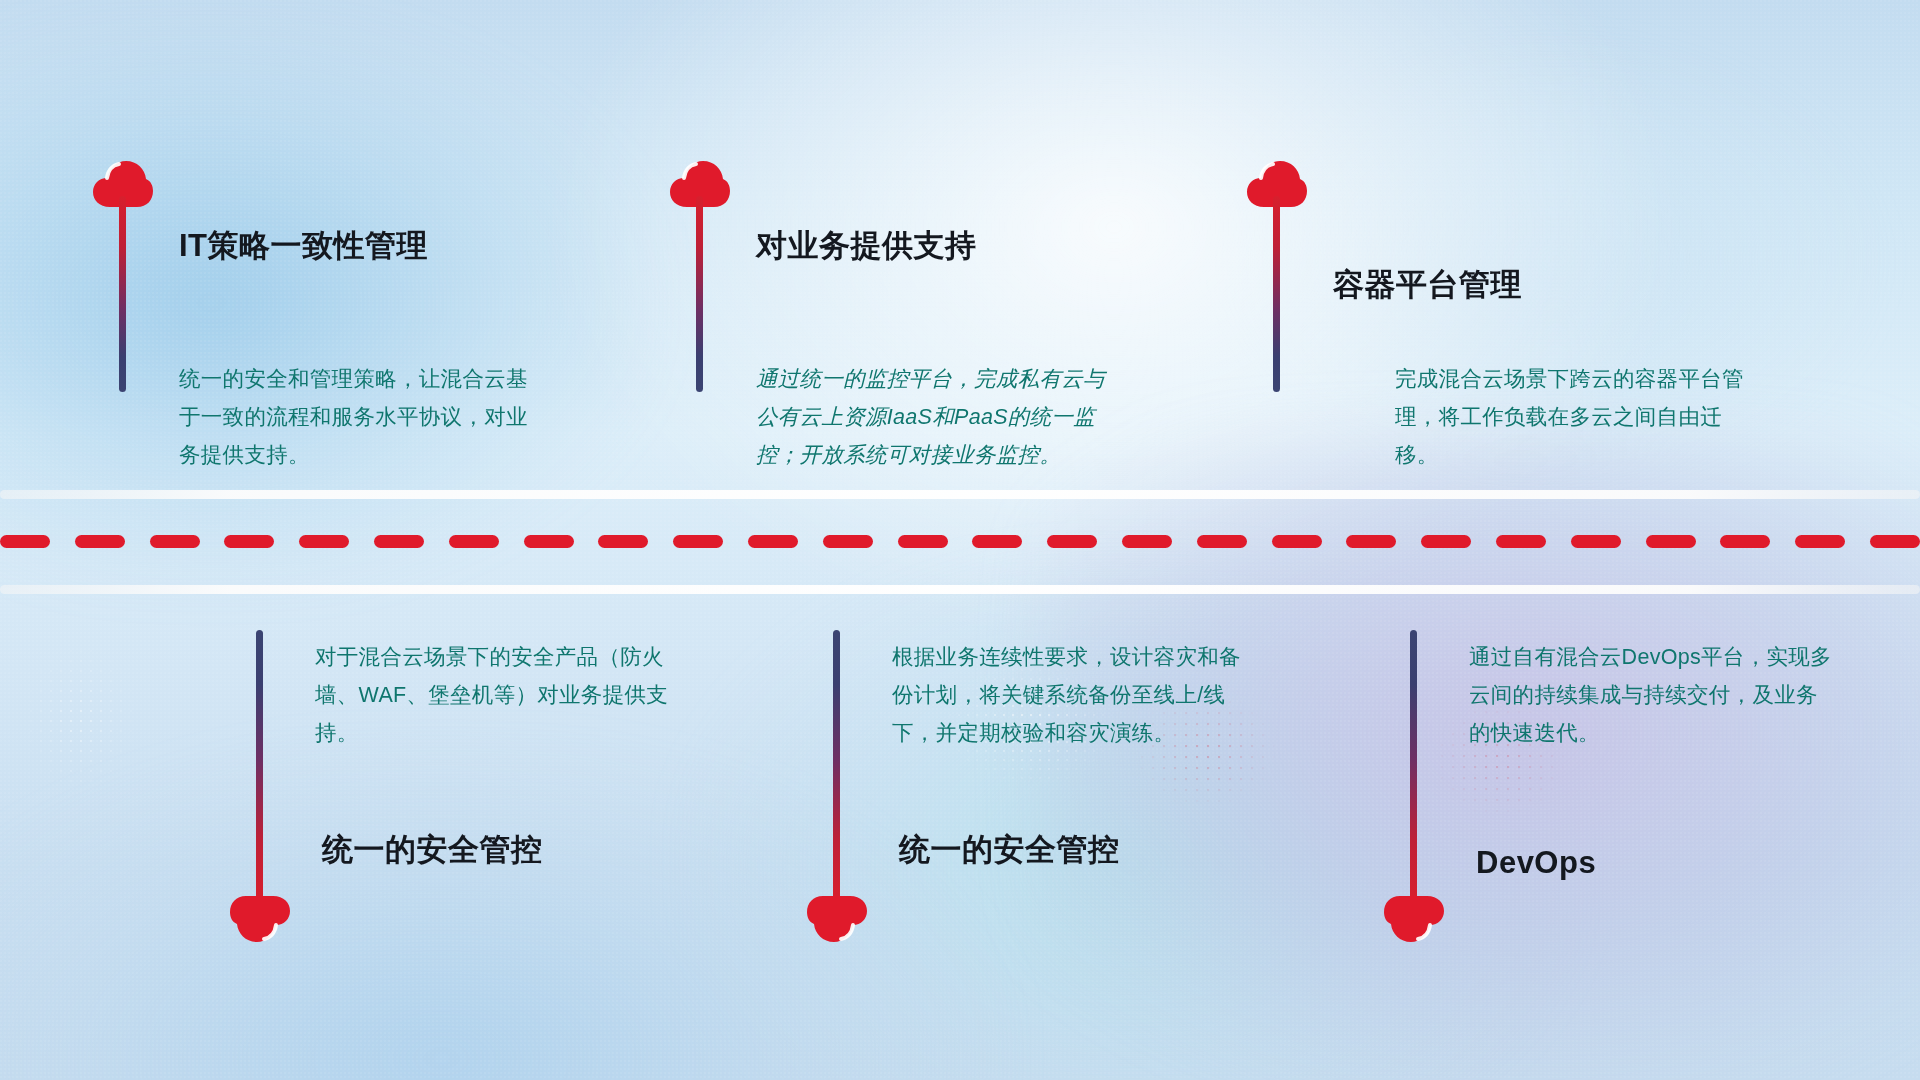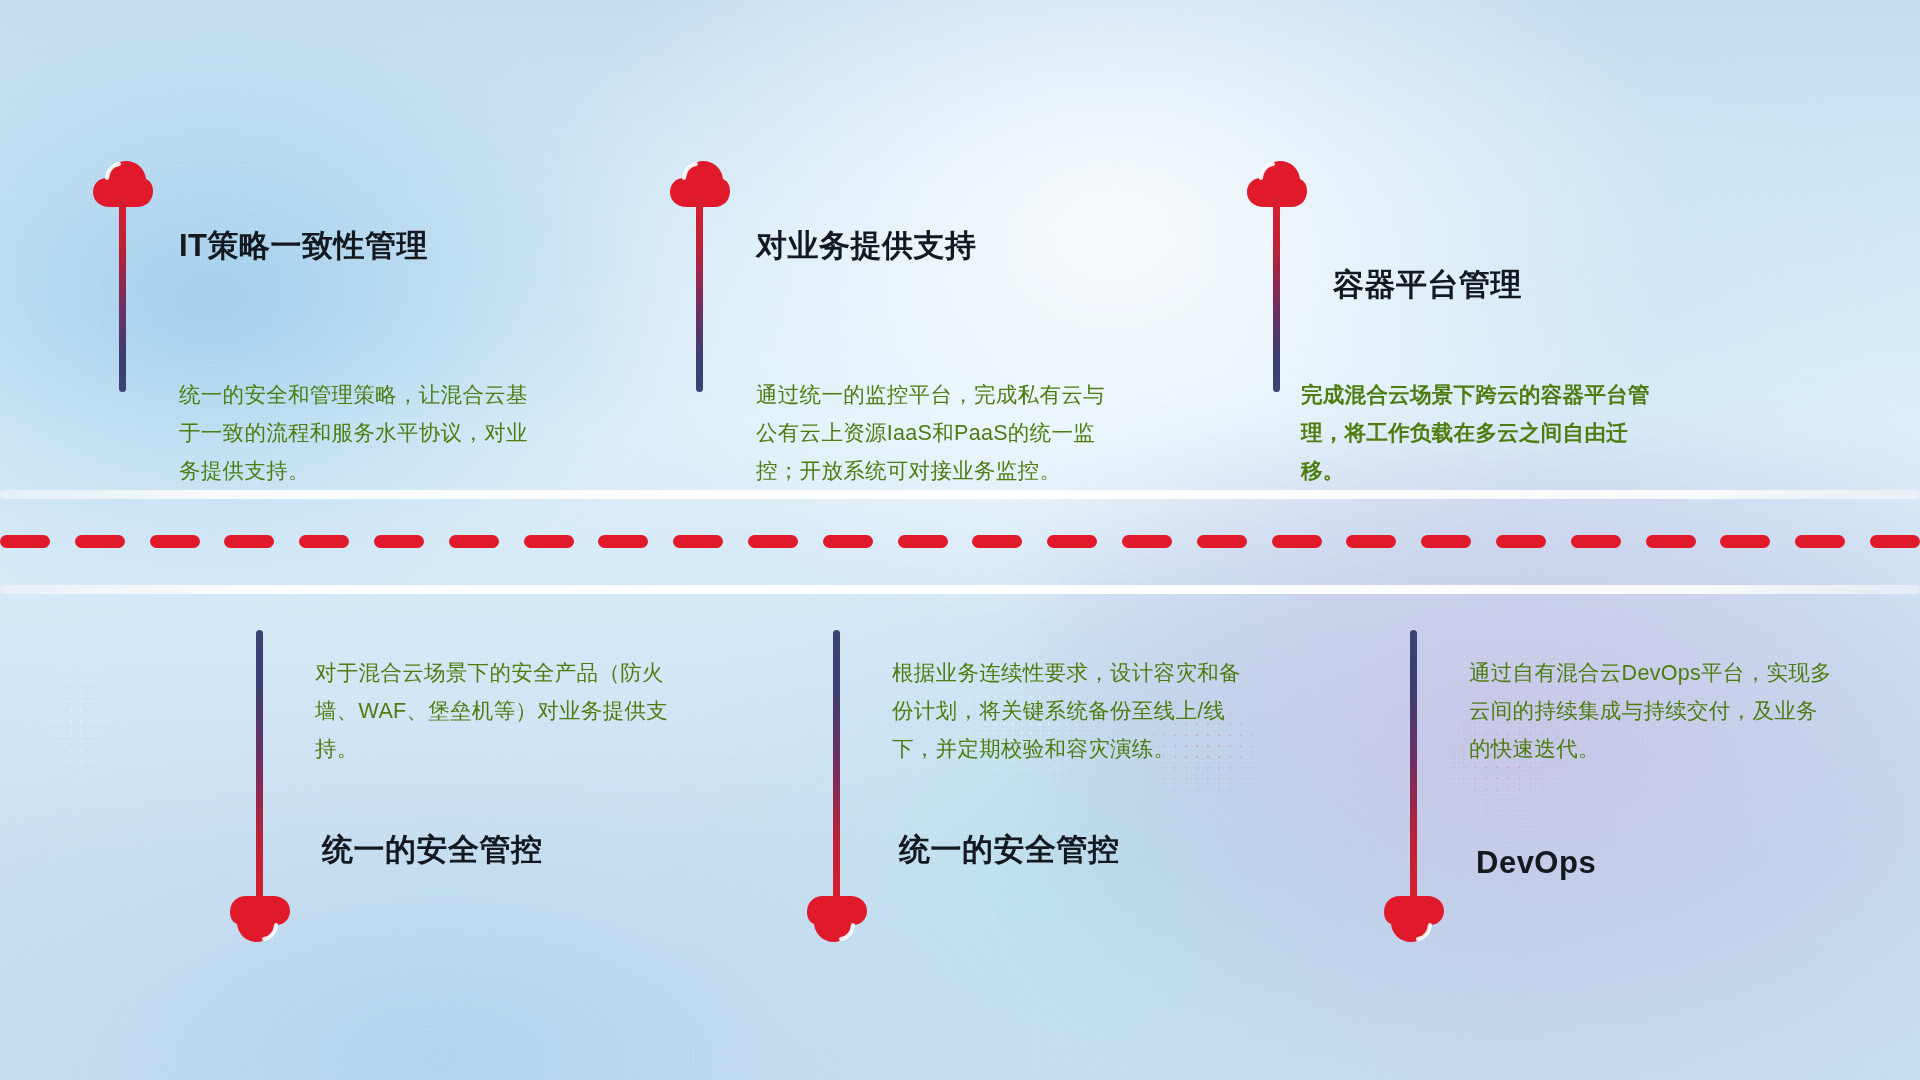--- a/index.html
+++ b/index.html
@@ -114,24 +114,23 @@
     font-size:31px;
     font-weight:700;
     color:#14181f;
     letter-spacing:.5px;
     white-space:nowrap;
   }
   .desc{
     position:absolute;
     font-size:21.5px;
     line-height:38px;
-    color:#4d7c0f;
+    color:#0f766e;
     width:370px;
     letter-spacing:.3px;
-    margin-top:16px;
   }
 </style>
 </head>
 <body>
 
 <div id="stage">
 
   <div class="bg-base"></div>
   <div class="bg-bloom-2"></div>
   <div class="bg-bloom-6"></div>
@@ -159,33 +158,33 @@
 
   <div class="col">
     <div class="cloud" style="left:669px; top:160px;">
       <svg viewBox="0 0 62 48" xmlns="http://www.w3.org/2000/svg">
         <path d="M18 47 C7 47 1 40 1 32 C1 24 7 18 15 18 C17 8 25 1 34 1 C45 1 53 9 54 19 C59 21 61 26 61 31 C61 40 55 47 45 47 Z" fill="#e01a2b"></path>
         <path d="M15 18 C16 10 21 5 27 4" stroke="#ffffff" stroke-width="4" stroke-linecap="round" fill="none" opacity=".92"></path>
       </svg>
     </div>
     <div class="stem down" style="left:696px; top:196px; height:196px;"></div>
     <div class="title" style="left:756px; top:225px;">对业务提供支持</div>
-    <div class="desc" style="left:756px; top:360px;">通过统一的监控平台，完成私有云与公有云上资源IaaS和PaaS的统一监控；开放系统可对接业务监控。</div>
+    <div class="desc" style="left:756px; top:360px;font-style:italic;">通过统一的监控平台，完成私有云与公有云上资源IaaS和PaaS的统一监控；开放系统可对接业务监控。</div>
   </div>
 
   <div class="col">
     <div class="cloud" style="left:1246px; top:160px;">
       <svg viewBox="0 0 62 48" xmlns="http://www.w3.org/2000/svg">
         <path d="M18 47 C7 47 1 40 1 32 C1 24 7 18 15 18 C17 8 25 1 34 1 C45 1 53 9 54 19 C59 21 61 26 61 31 C61 40 55 47 45 47 Z" fill="#e01a2b"></path>
         <path d="M15 18 C16 10 21 5 27 4" stroke="#ffffff" stroke-width="4" stroke-linecap="round" fill="none" opacity=".92"></path>
       </svg>
     </div>
     <div class="stem down" style="left:1273px; top:196px; height:196px;"></div>
     <div class="title" style="left:1333px; top:225px;margin-top:39px;">容器平台管理</div>
-    <div class="desc" style="left:1301px; top:360px;font-weight:bold;">完成混合云场景下跨云的容器平台管理，将工作负载在多云之间自由迁移。</div>
+    <div class="desc" style="left:1395px; top:360px;">完成混合云场景下跨云的容器平台管理，将工作负载在多云之间自由迁移。</div>
   </div>
 
   <div id="road">
     <div class="road-line top"></div>
     <div class="road-dash" id="road-dash">
         <i style="left: 0px;"></i>
         <i style="left: 75px;"></i>
         <i style="left: 150px;"></i>
         <i style="left: 224px;"></i>
         <i style="left: 299px;"></i>

